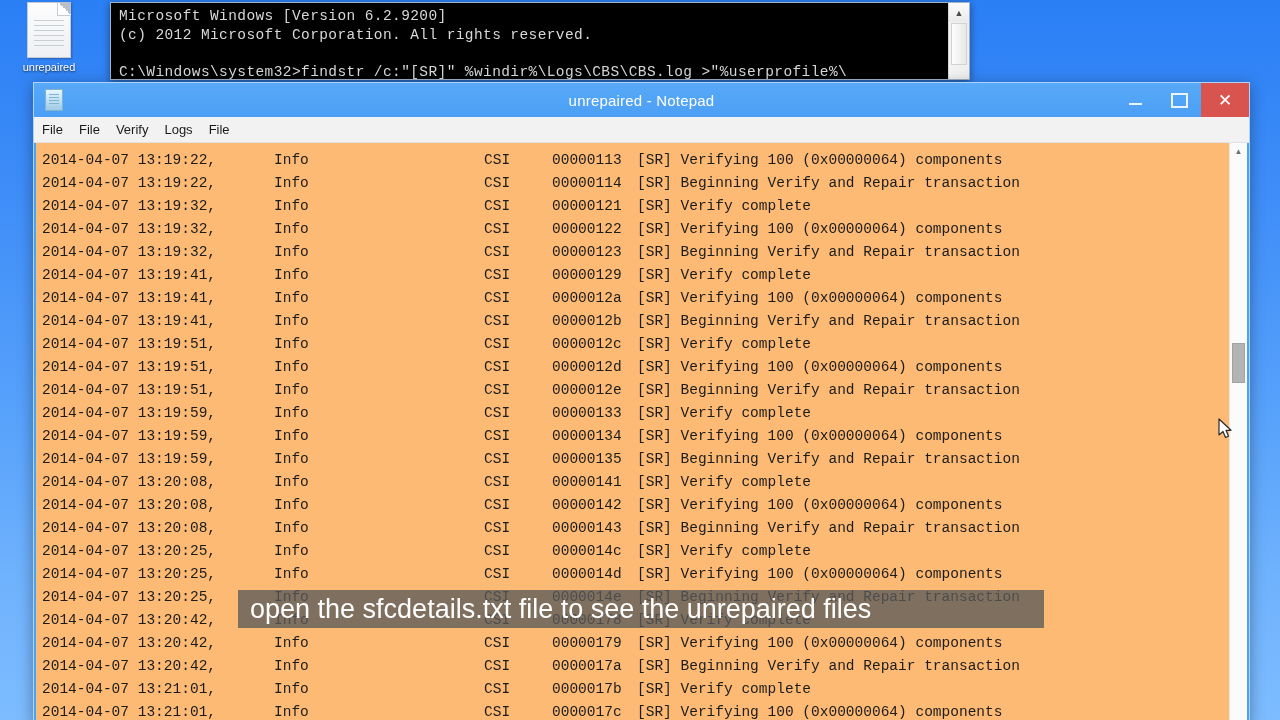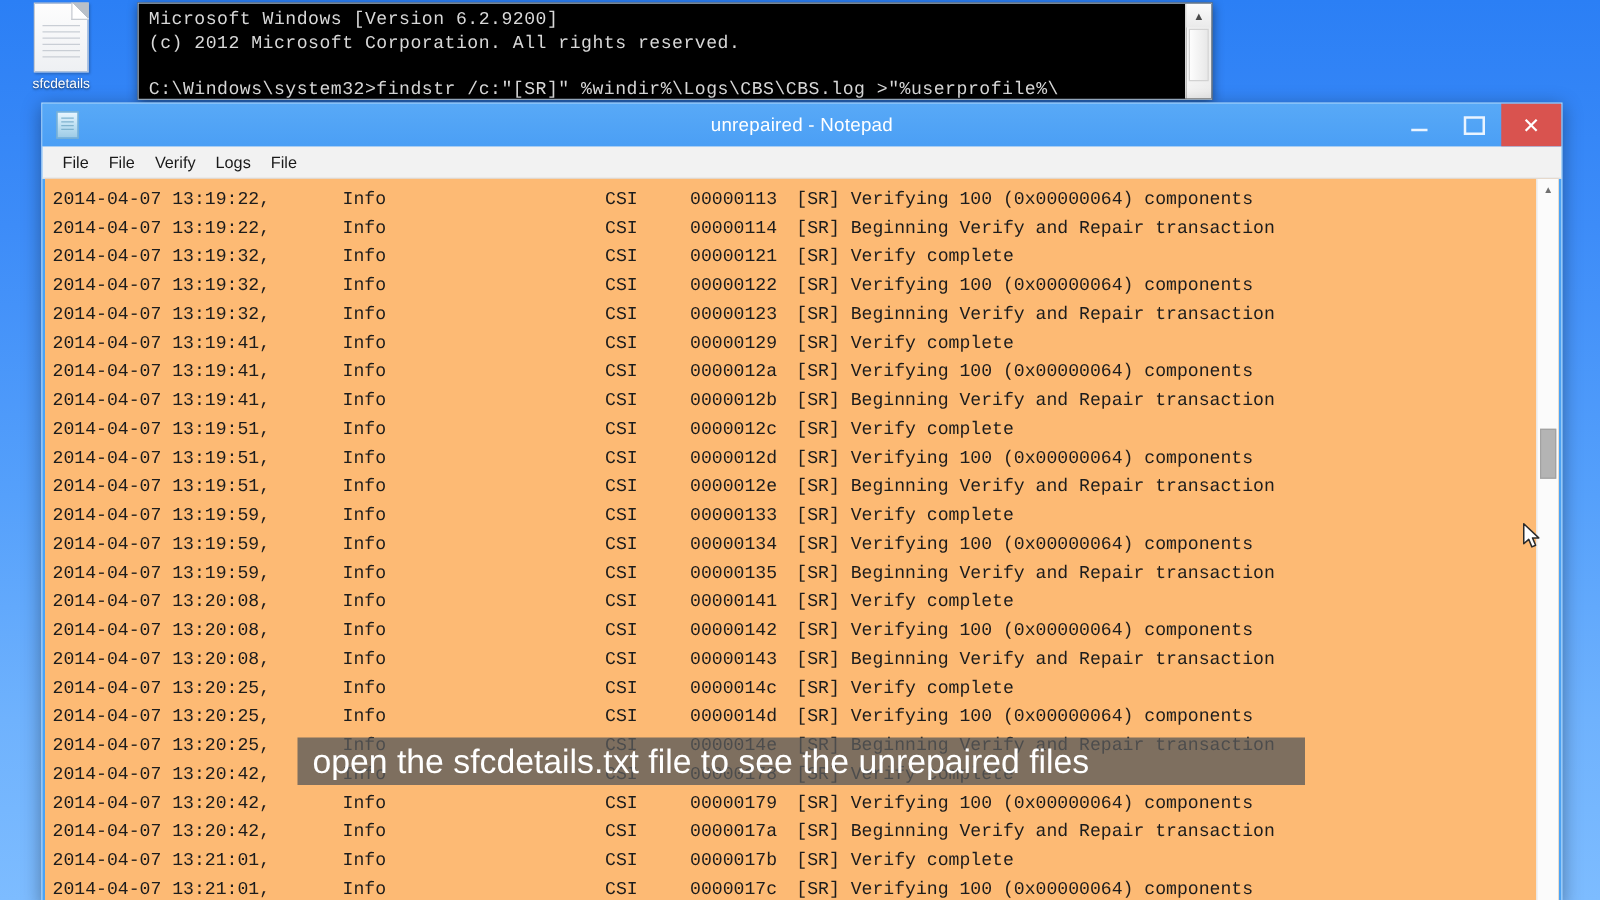--- a/index.html
+++ b/index.html
@@ -181,21 +181,20 @@
     font-size: 17px;
     font-weight: 300;
   }
 
   #notepad-menubar {
     height: 25px;
     background: #f2f2f2;
     border-bottom: 1px solid #e2e2e2;
     display: flex;
     align-items: center;
-    padding-left: 8px;
     flex: 0 0 auto;
   }
   .menu-item {
     font-size: 13px;
     color: #1a1a1a;
     padding: 2px 8px;
     line-height: 16px;
   }
 
   #notepad-body {
@@ -277,21 +276,21 @@
     <div class="file-glyph">
       <div class="file-lines">
         <i></i>
           <i></i>
           <i></i>
           <i></i>
           <i></i>
           <i></i>
       </div>
     </div>
-    <div id="desktop-icon-label">sfcdetails</div>
+    <div id="desktop-icon-label">unrepaired</div>
   </div>
 
   <div id="cmd-window">
     <div id="cmd-text">Microsoft Windows [Version 6.2.9200]
 (c) 2012 Microsoft Corporation. All rights reserved.
 
 C:\Windows\system32&gt;findstr /c:"[SR]" %windir%\Logs\CBS\CBS.log &gt;"%userprofile%\
 Desktop\sfcdetails.txt"</div>
     <div id="cmd-scrollbar">
       <div id="cmd-scroll-up">▲</div>

